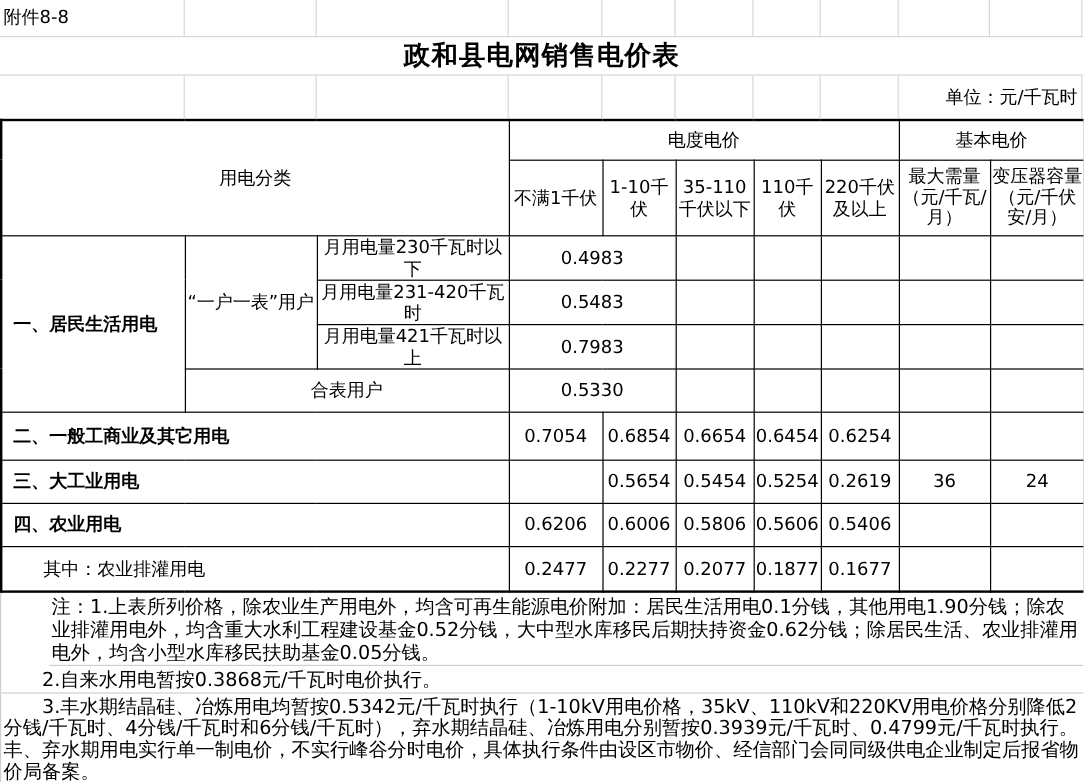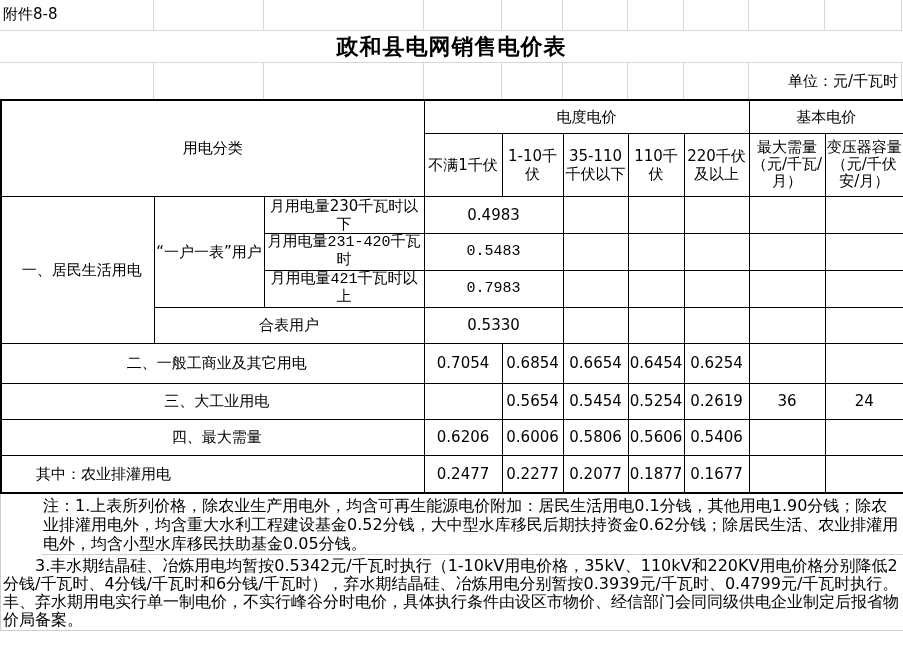--- a/index.html
+++ b/index.html
@@ -28,26 +28,26 @@
   #row-unit span { position:absolute; right:5px; bottom:7px; font-size:15px; background:#fff; padding:1px 0 1px 4px;margin-top:43px; }
   
   table#price-table {
     width:903px; border-collapse:collapse; table-layout:fixed;
     border:2px solid #000;
   }
   #price-table td {
     border:1px solid #000; font-size:15px; line-height:18px;
     text-align:center; vertical-align:middle; overflow:hidden; padding:0 1px;
   }
-  #price-table td.left { text-align:center; padding-left:9px; }
+  #price-table td.left { text-align:left; padding-left:9px;font-weight:bold; }
   #price-table td.indent { text-align:left; padding-left:34px; }
   #price-table tr.rh1 { height:33px; }
   #price-table tr.rh2 { height:63px; }
   #price-table tr.r36 { height:36px; }
-  #price-table tr.r37 { height:37px;font-family:Liberation Mono, monospace; }
+  #price-table tr.r37 { height:37px; }
   #price-table tr.r38 { height:38px; }
   #price-table tr.r40 { height:40px; }
   .hdr2 { line-height:17px; }
   .cellclip { max-height:61px; overflow:hidden; line-height:17px; }
   
   #notes { width:903px; border-left:1px solid #cfcfcf; }
   .note {
     font-size:16px; line-height:19px; padding:2px 2px 1px 2px;
     border-bottom:1px solid #cfcfcf; word-break:break-all;
   }
@@ -161,21 +161,21 @@
       <td colspan="3" class="left">三、大工业用电</td>
       <td></td>
       <td>0.5654</td>
       <td>0.5454</td>
       <td>0.5254</td>
       <td>0.2619</td>
       <td>36</td>
       <td>24</td>
     </tr>
     <tr class="r36">
-      <td colspan="3" class="left">四、最大需量</td>
+      <td colspan="3" class="left">四、农业用电</td>
       <td>0.6206</td>
       <td>0.6006</td>
       <td>0.5806</td>
       <td>0.5606</td>
       <td>0.5406</td>
       <td></td>
       <td></td>
     </tr>
     <tr class="r38">
       <td colspan="3" class="indent">其中：农业排灌用电</td>
@@ -185,16 +185,17 @@
       <td>0.1877</td>
       <td>0.1677</td>
       <td></td>
       <td></td>
     </tr>
   </tbody>
     </table>
 
   <div id="notes">
     <div id="note-1" class="note first-line-flush">注：1.上表所列价格，除农业生产用电外，均含可再生能源电价附加：居民生活用电0.1分钱，其他用电1.90分钱；除农业排灌用电外，均含重大水利工程建设基金0.52分钱，大中型水库移民后期扶持资金0.62分钱；除居民生活、农业排灌用电外，均含小型水库移民扶助基金0.05分钱。</div>
+    <div id="note-2" class="note indented">2.自来水用电暂按0.3868元/千瓦时电价执行。</div>
     <div id="note-3" class="note indented">3.丰水期结晶硅、冶炼用电均暂按0.5342元/千瓦时执行（1-10kV用电价格，35kV、110kV和220KV用电价格分别降低2分钱/千瓦时、4分钱/千瓦时和6分钱/千瓦时），弃水期结晶硅、冶炼用电分别暂按0.3939元/千瓦时、0.4799元/千瓦时执行。丰、弃水期用电实行单一制电价，不实行峰谷分时电价，具体执行条件由设区市物价、经信部门会同同级供电企业制定后报省物价局备案。</div>
   </div>
 
 </div>
 
 </body></html>

